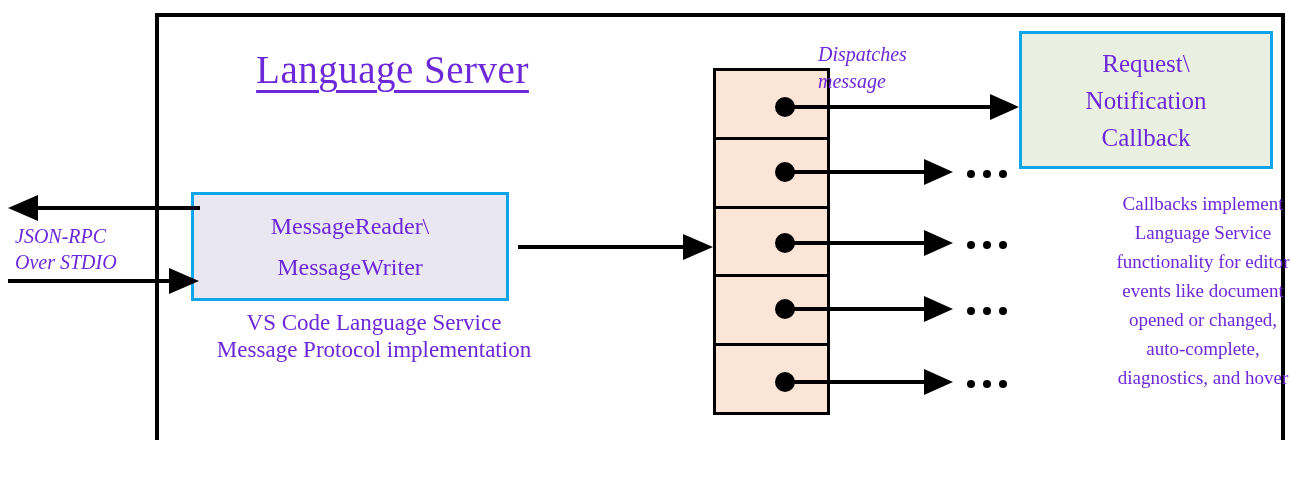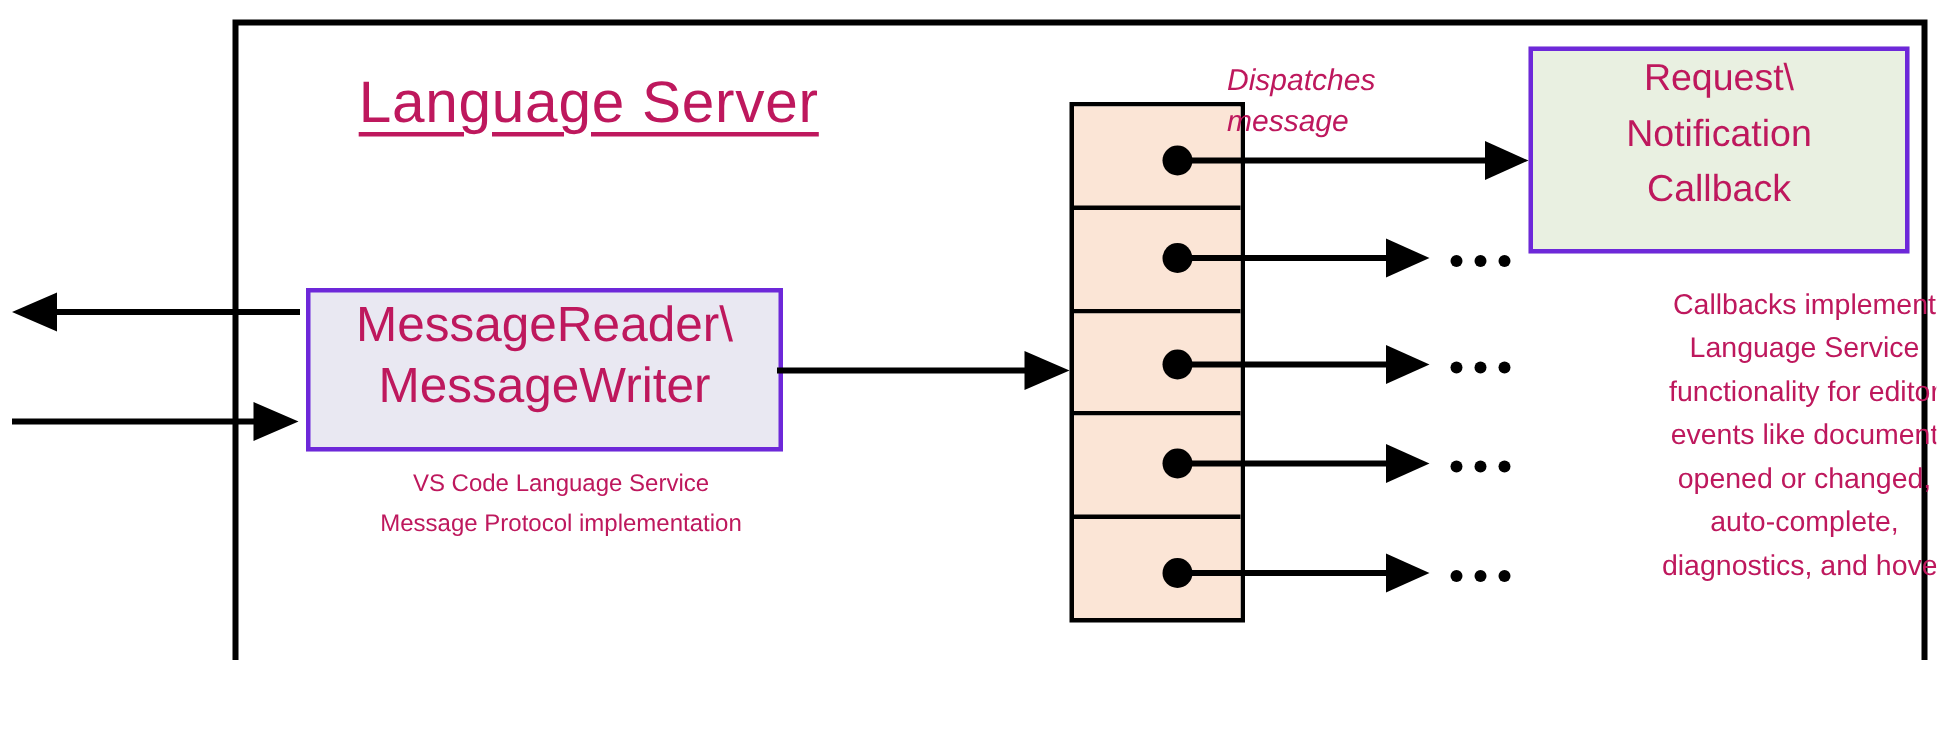--- a/index.html
+++ b/index.html
@@ -1,60 +1,62 @@
 <!DOCTYPE html>
 <html><head>
 <meta charset="utf-8">
 <style>
   html,body{margin:0;padding:0;background:#fff;}
   .canvas{
     position:relative;width:1291px;height:440px;background:#fff;overflow:hidden;
-    font-family:Liberation Sans, sans-serif;color:#be185d;
+    font-family:Liberation Serif, serif;color:#6d28d9;
   }
   .pre{white-space:pre-line;}
   .outer-box{
     position:absolute;left:155px;top:13px;width:1130px;height:474px;
     border:4px solid #000;box-sizing:border-box;background:#fff;
   }
   .title{
     position:absolute;left:205px;top:47px;width:375px;text-align:center;
     font-size:39px;letter-spacing:0.5px;
     text-decoration:underline;text-decoration-thickness:3px;text-underline-offset:7px;
   }
   .ann{position:absolute;text-align:left;font-style:italic;font-size:20px;white-space:pre-line;}
   .ann-jsonrpc{left:15px;top:223px;width:156px;line-height:26px;}
   .ann-lookup{left:505px;top:156px;width:200px;line-height:28px;}
   .ann-dispatches{left:818px;top:41px;width:150px;line-height:27px;}
   .box{
-    position:absolute;box-sizing:border-box;border:3px solid #6d28d9;
-    display:flex;align-items:flex-start;justify-content:center;text-align:center;
+    position:absolute;box-sizing:border-box;border:3px solid #0ea5e9;
+    display:flex;align-items:center;justify-content:center;text-align:center;
   }
-  .msg-box{left:204px;top:192px;width:318px;height:109px;background:#E9E8F2;font-size:33px;line-height:41px;}
+  .msg-box{left:191px;top:192px;width:318px;height:109px;background:#E9E8F2;font-size:24px;line-height:41px;}
   .cb-box{left:1019px;top:31px;width:254px;height:138px;background:#E9F0E1;font-size:25px;line-height:37px;}
   .dispatch-map{
     position:absolute;left:713px;top:68px;width:117px;height:347px;
     border:3px solid #000;box-sizing:border-box;display:flex;flex-direction:column;
   }
   .dispatch-cell{flex:1;background:#FBE5D6;border-bottom:3px solid #000;}
   .dispatch-cell:last-child{border-bottom:none;}
-  .caption{position:absolute;text-align:center;white-space:pre-line;font-size:16px;}
+  .caption{position:absolute;text-align:center;white-space:pre-line;font-size:23px;}
   .msg-caption{left:199px;top:309px;width:350px;line-height:27px;}
   .map-caption{left:633px;top:425px;width:284px;line-height:26px;}
   .note{left:1068px;top:189px;width:270px;font-size:19px;line-height:29px;}
   .overlay{position:absolute;left:0;top:0;z-index:5;pointer-events:none;}
 </style>
 </head>
 <body>
 
 <div class="canvas">
 
   <div class="outer-box"></div>
 
   <div class="title">Language Server</div>
 
+  <div class="ann ann-jsonrpc">JSON-RPC
+Over STDIO</div>
 
   <div class="box msg-box">
     <span class="pre">MessageReader\
 MessageWriter</span>
   </div>
   <div class="caption msg-caption">VS Code Language Service
 Message Protocol implementation</div>
 
 
   <div class="dispatch-map">

